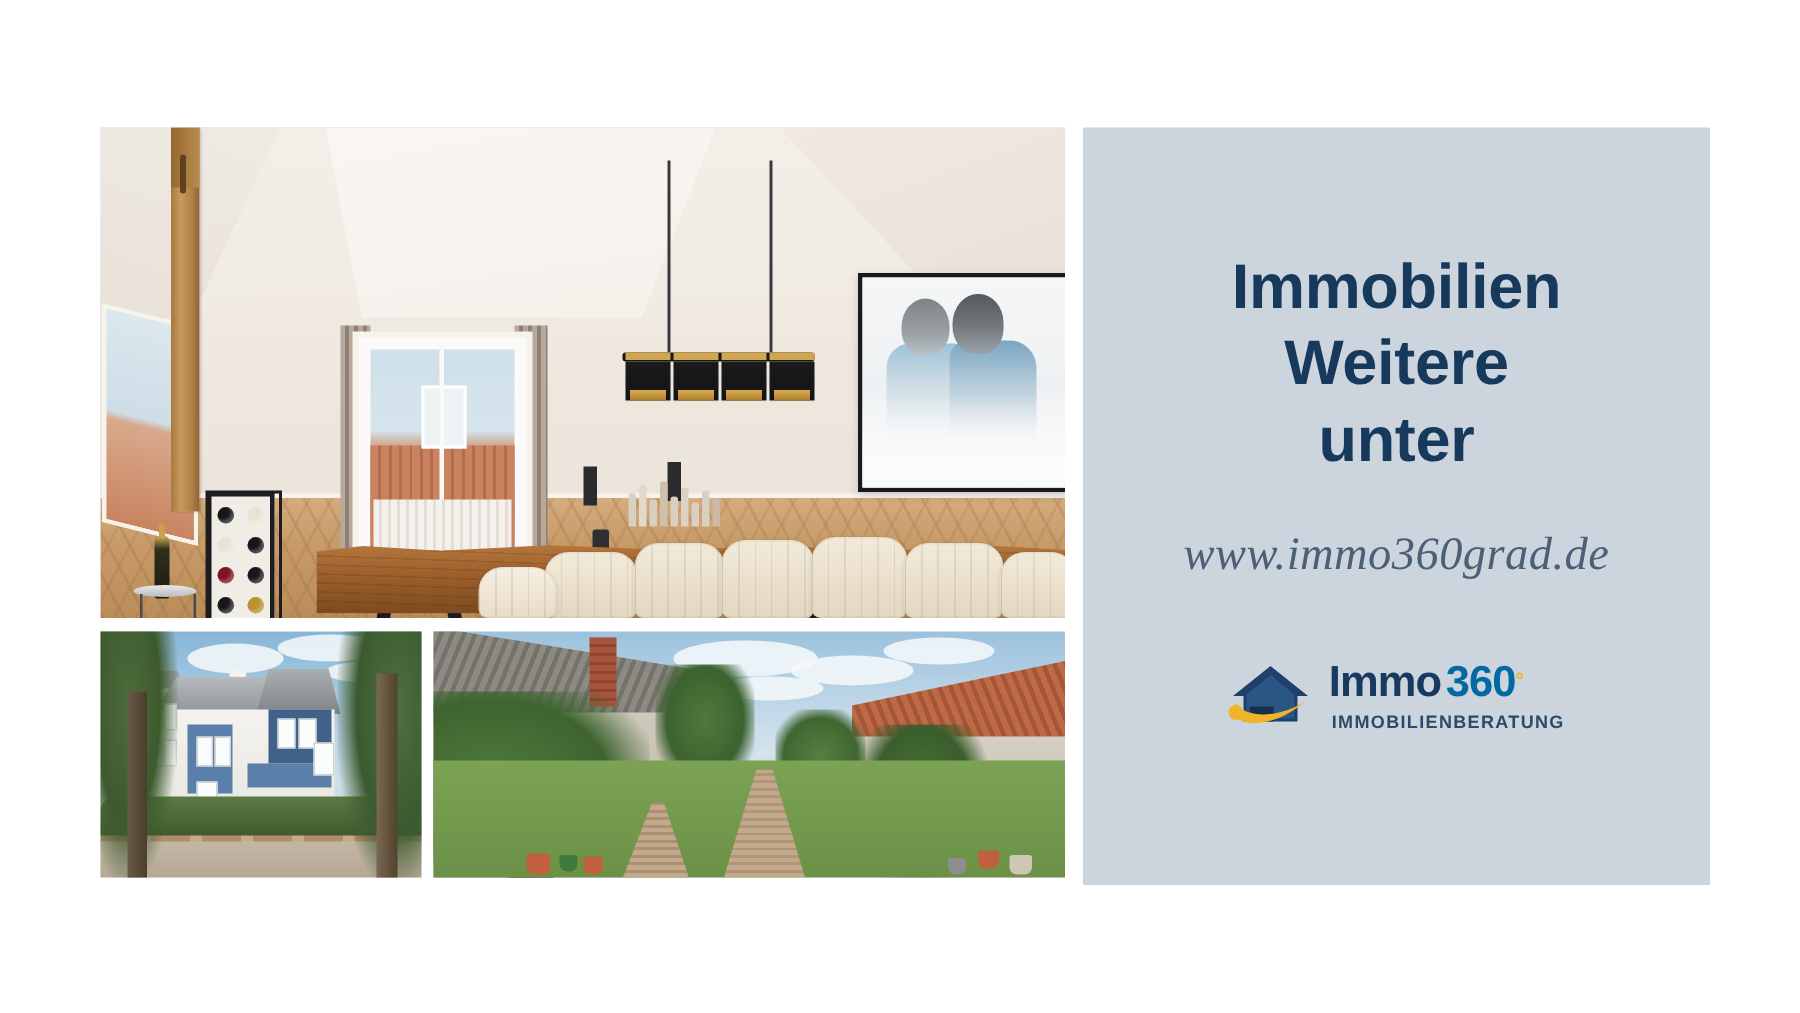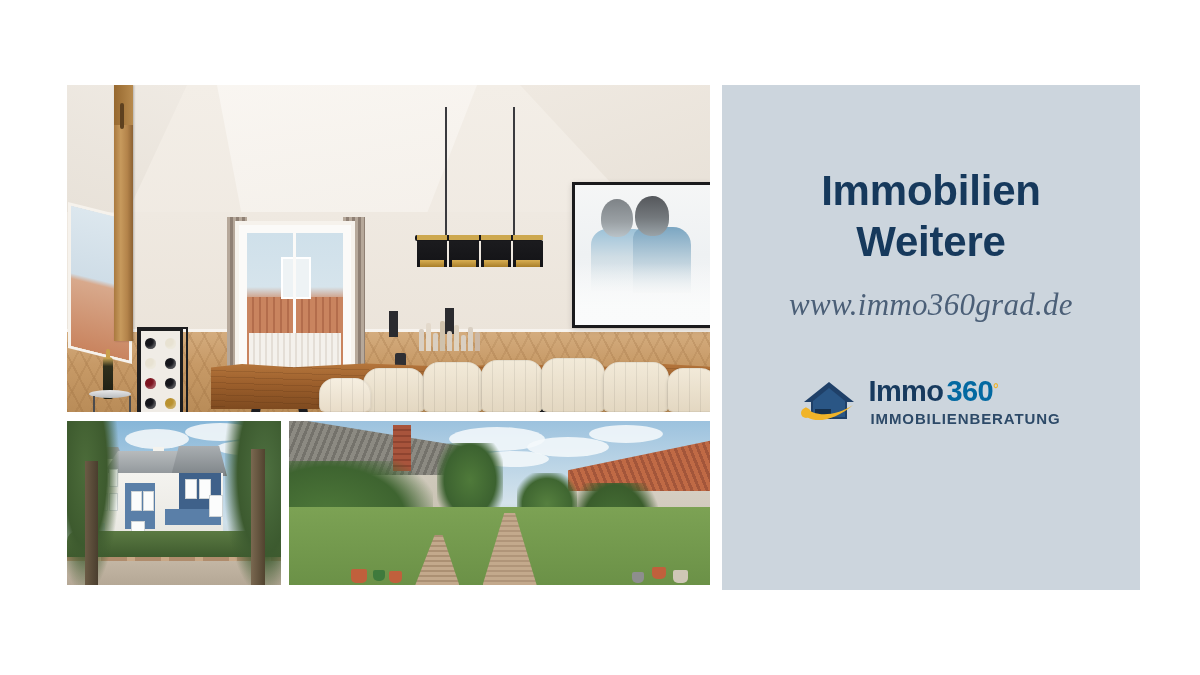--- a/index.html
+++ b/index.html
@@ -212,31 +212,31 @@
   .yard .tree-mid2{position:absolute;left:228px;top:52px;width:60px;height:62px;
      background:radial-gradient(ellipse at 50% 50%,#56803f 0%,#3f6631 58%,rgba(63,102,49,0) 80%);}
   .yard .fence{position:absolute;left:206px;top:92px;width:20px;height:36px;background:#b2673a;}
   .yard .pot{position:absolute;border-radius:2px 2px 5px 5px;background:#c0603c;}
 
   
   .panel{position:absolute;left:722px;top:85px;width:418px;height:505px;background:#ccd5dd;}
   .panel-inner{position:absolute;inset:0;display:flex;flex-direction:column;align-items:center;}
   .headline{margin-top:80px;width:330px;text-align:center;color:#16395c;
      font-size:42px;line-height:1.22;font-weight:700;letter-spacing:-.2px;}
-  .url{margin-top:20px;text-align:center;color:#4b5f77;
+  .url{margin-top:32px;text-align:center;color:#4b5f77;
      font-family:"Liberation Serif", serif;font-style:italic;font-size:31px;letter-spacing:.3px;}
 
   .logo{margin-top:54px;display:flex;align-items:center;gap:11px;}
   .logo-mark{position:relative;width:56px;height:46px;}
   .logo-words{display:flex;flex-direction:column;align-items:flex-start;line-height:1;}
   .logo-top{display:flex;align-items:flex-end;}
   .logo-immo{color:#173a5e;font-size:29px;font-weight:700;letter-spacing:-.6px;}
   .logo-360{color:#0369a1;font-size:29px;font-weight:700;letter-spacing:-.6px;margin-left:3px;}
   .logo-deg{color:#f0b429;font-size:14px;font-weight:700;position:relative;top:-10px;}
-  .logo-sub{color:#2d4a68;font-size:15px;font-weight:700;letter-spacing:.9px;margin-top:5px;margin-left:2px;}
+  .logo-sub{color:#2d4a68;font-size:12px;font-weight:700;letter-spacing:.9px;margin-top:5px;margin-left:2px;}
 </style>
 </head>
 <body>
 
 <div class="stage">
 
   <div class="collage">
 
     <div class="photo photo-main">
       <div class="interior">
@@ -408,20 +408,21 @@
     </div>
 
   </div>
 
   <div class="panel">
     <div class="panel-inner">
 
       <div class="headline">
         <div>Immobilien</div>
         <div>Weitere</div>
+        <div>unter</div>
       </div>
 
       <div class="url">www.immo360grad.de</div>
 
       <div class="logo">
         <div class="logo-mark">
           <svg width="56" height="46" viewBox="0 0 56 46" xmlns="http://www.w3.org/2000/svg">
             <path d="M28 3 L53 23 L46 23 L46 40 L10 40 L10 23 L3 23 Z" fill="#1f4068"></path>
             <path d="M28 9 L44 22 L44 38 L12 38 L12 22 Z" fill="#2a5685"></path>
             <path d="M14 30 L30 30 L30 40 L14 40 Z" fill="#15304d"></path>

